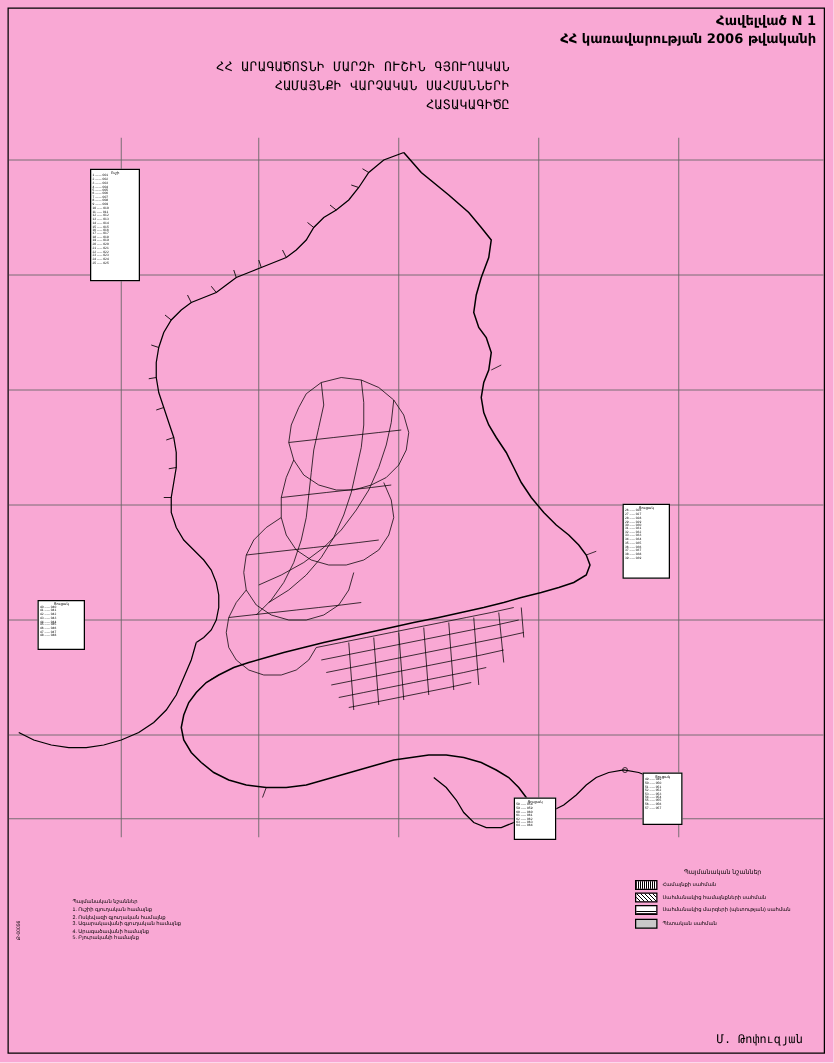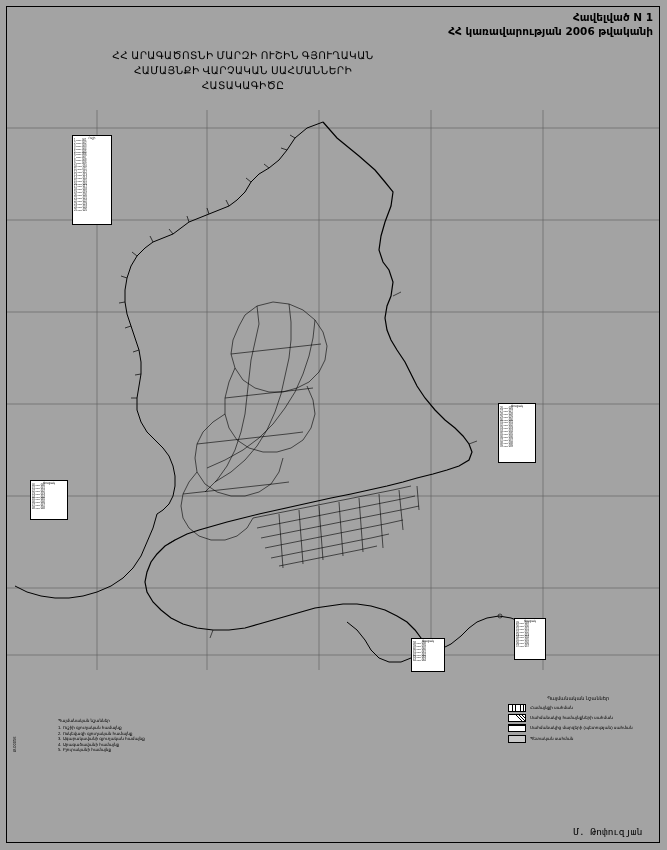--- a/index.html
+++ b/index.html
@@ -7,21 +7,21 @@
     padding: 0;
     background: #ffffff;
   }
   body {
     font-family: "Liberation Sans", sans-serif;
   }
   #page {
     position: relative;
     width: 667px;
     height: 850px;
-    background: #a3a3a3;
+    background: #f9a8d4;
     overflow: hidden;
     box-sizing: border-box;
   }
   .frame {
     position: absolute;
     left: 6px;
     top: 6px;
     width: 654px;
     height: 837px;
     border: 1px solid #000;
@@ -37,26 +37,26 @@
     color: #000;
     font-weight: bold;
     font-family: "DejaVu Sans", sans-serif;
   }
   .hdr div { white-space: nowrap; }
   .title {
     position: absolute;
     left: 78px;
     top: 48px;
     width: 330px;
-    text-align: center;
+    text-align: right;
     font-size: 10.5px;
     line-height: 15px;
     letter-spacing: 0.4px;
     color: #000;
-    font-family: Liberation Serif, serif;
+    font-family: Liberation Mono, monospace;
   }
   
   #map {
     position: absolute;
     left: 7px;
     top: 110px;
     width: 652px;
     height: 560px;
   }
   #map svg { display: block; }

